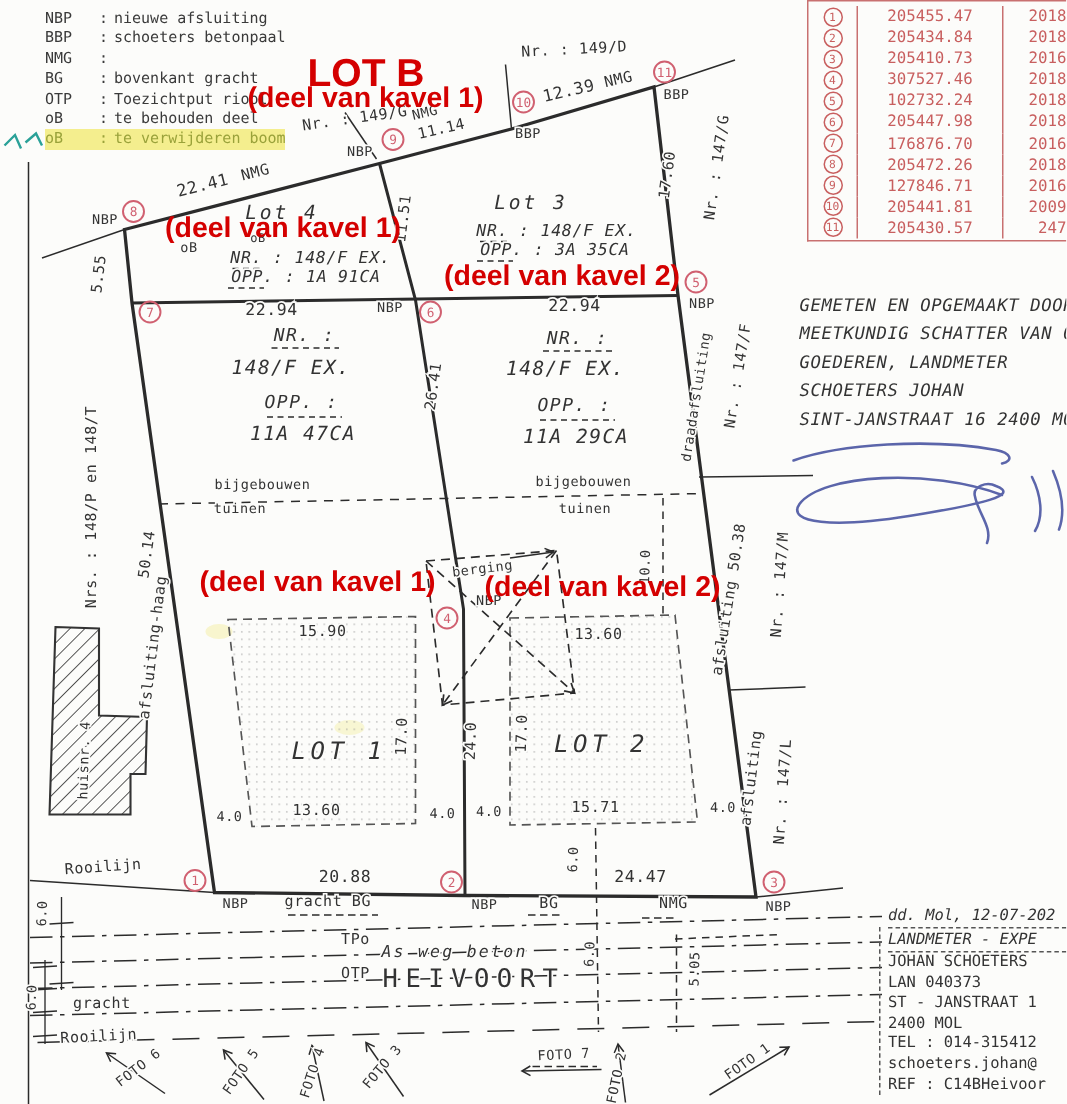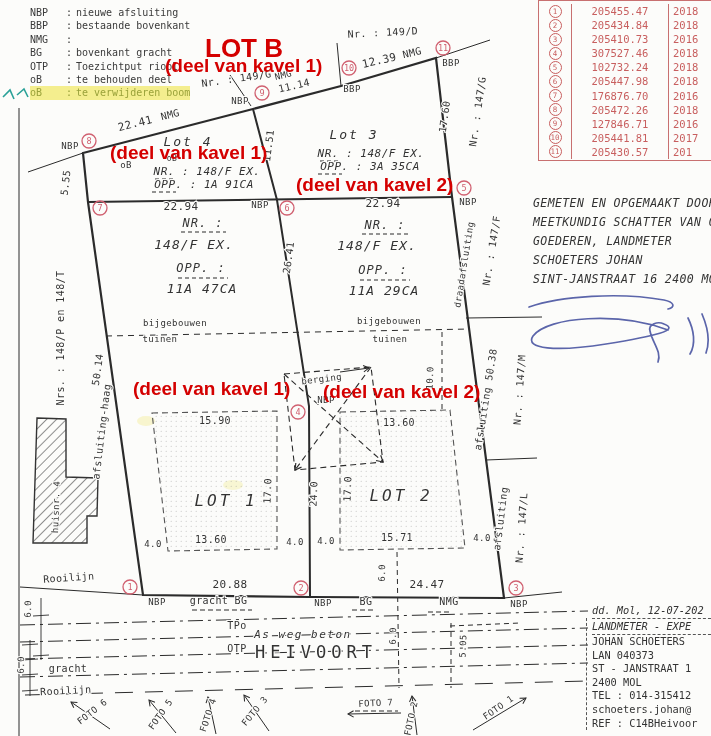--- a/index.html
+++ b/index.html
@@ -13,21 +13,21 @@
   .lg-colon{display:inline-block;width:14px;text-align:center;}
   .lg-hl{background:#f4ee8e;color:#9aa23a;}
 
   
   #coord-table{position:absolute;left:538px;top:0;width:173px;height:161px;border-top:1.2px solid #c87070;border-bottom:1.2px solid #c87070;border-left:1.2px solid #c87070;box-sizing:border-box;color:#c85f5f;font-size:10.5px;}
   #coord-rows{position:relative;padding-top:3px;}
   .ct-row{display:flex;align-items:center;height:14.1px;}
   .ct-n{width:32px;display:flex;justify-content:center;}
   .ct-circ{font-style:normal;display:inline-block;width:11px;height:11px;line-height:11px;border:1px solid #c85f5f;border-radius:50%;font-size:7.5px;text-align:center;}
   .ct-x{width:97px;text-align:center;border-left:1.2px solid #c87070;height:14.1px;line-height:14.1px;box-sizing:border-box;}
-  .ct-y{flex:1;border-left:1.2px solid #c87070;height:14.1px;line-height:14.1px;padding-left:4px;box-sizing:border-box;white-space:nowrap;overflow:hidden;}
+  .ct-y{flex:1;border-left:1.2px solid #c87070;height:14.1px;line-height:14.1px;padding-left:4px;box-sizing:border-box;white-space:nowrap;overflow:hidden;text-align:right;}
 
   
   #surveyor{position:absolute;left:533px;top:194px;width:200px;font-size:11.5px;font-style:italic;letter-spacing:.4px;color:#333;line-height:19px;white-space:nowrap;}
 
   
   #infobox{position:absolute;left:586px;top:604px;width:130px;color:#333;font-size:10.3px;}
   #ib-date{font-style:italic;padding-left:6px;white-space:nowrap;}
   #ib-body{margin-top:2px;border-left:1.5px dashed #555;padding-left:5px;}
   #ib-title{border-top:1.5px dashed #555;border-bottom:1.5px dashed #555;font-style:italic;line-height:15px;white-space:nowrap;}
   .ib-line{line-height:13.6px;white-space:nowrap;}
@@ -289,21 +289,21 @@
 
   <div id="legend">
       <div class="lg-row">
         <span class="lg-abbr">NBP</span>
         <span class="lg-colon">:</span>
         <span>nieuwe afsluiting</span>
       </div>
       <div class="lg-row">
         <span class="lg-abbr">BBP</span>
         <span class="lg-colon">:</span>
-        <span>bestaande bovenkant</span>
+        <span>schoeters betonpaal</span>
       </div>
       <div class="lg-row">
         <span class="lg-abbr">NMG</span>
         <span class="lg-colon">:</span>
       </div>
       <div class="lg-row">
         <span class="lg-abbr">BG</span>
         <span class="lg-colon">:</span>
         <span>bovenkant gracht</span>
       </div>
@@ -387,28 +387,28 @@
             <i class="ct-circ">9</i>
           </span>
           <span class="ct-x">127846.71</span>
           <span class="ct-y">2016</span>
         </div>
         <div class="ct-row">
           <span class="ct-n">
             <i class="ct-circ">10</i>
           </span>
           <span class="ct-x">205441.81</span>
-          <span class="ct-y">2017</span>
+          <span class="ct-y">2009</span>
         </div>
         <div class="ct-row">
           <span class="ct-n">
             <i class="ct-circ">11</i>
           </span>
           <span class="ct-x">205430.57</span>
-          <span class="ct-y">201</span>
+          <span class="ct-y">247</span>
         </div>
       </div>
   </div>
 
   <div id="surveyor">
     <div>GEMETEN EN OPGEMAAKT  DOOR</div>
     <div>MEETKUNDIG SCHATTER VAN ONRO</div>
     <div>GOEDEREN, LANDMETER</div>
     <div>SCHOETERS JOHAN</div>
     <div>SINT-JANSTRAAT 16   2400   MOL</div>

